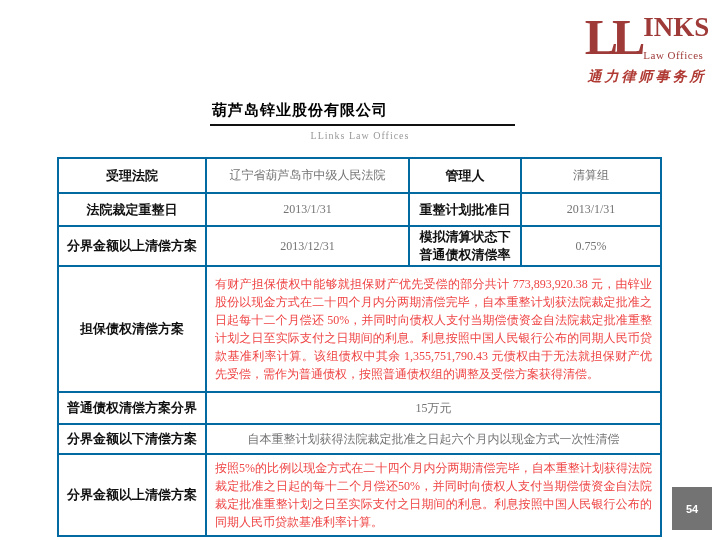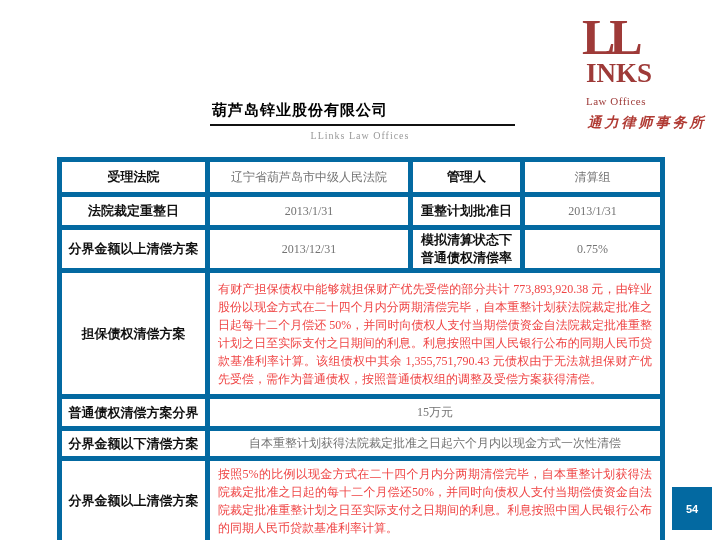--- a/index.html
+++ b/index.html
@@ -2,40 +2,40 @@
 <html><head>
 <meta charset="utf-8">
 <style>
   html,body{margin:0;padding:0;}
   body{
     width:720px;height:540px;position:relative;background:#ffffff;overflow:hidden;
     font-family:"Liberation Serif","DejaVu Serif",serif;color:#1d1d1d;
   }
   
   .logo{position:absolute;top:14px;right:8px;width:130px;text-align:center;color:#9e3a38;}
-  .logo-main{display:flex;justify-content:center;align-items:flex-start;line-height:1;flex-direction:column;}
+  .logo-main{display:flex;justify-content:center;align-items:flex-start;line-height:1;}
   .logo-ll{font-size:50px;font-weight:bold;letter-spacing:-6px;line-height:0.92;}
   .logo-right{display:flex;flex-direction:column;align-items:flex-start;margin-left:4px;}
   .logo-inks{font-size:27px;font-weight:bold;letter-spacing:0px;text-align:center;}
   .logo-law{font-size:11px;margin-top:9px;letter-spacing:0.5px;}
   .logo-cn{margin-top:7px;font-size:14px;font-weight:bold;letter-spacing:3px;color:#b03a33;font-style:italic;}
   
   .title-wrap{position:absolute;top:101px;left:0;width:600px;text-align:center;}
   .doc-title{font-size:15px;font-weight:bold;letter-spacing:1px;color:#000;}
   .title-rule{position:absolute;top:124px;left:210px;width:305px;height:0;border-top:2px solid #111;}
   .subtitle{position:absolute;top:130px;left:0;width:720px;text-align:center;font-size:10px;color:#999;letter-spacing:1px;}
   
   table.doc{position:absolute;top:157px;left:57px;width:603px;border-collapse:collapse;table-layout:fixed;}
-  table.doc td{border:5px solid #0369a1;vertical-align:middle;overflow:hidden;}
+  table.doc td{border:2px solid #0369a1;vertical-align:middle;overflow:hidden;}
   td.lbl{font-weight:bold;text-align:center;font-size:13px;color:#111;}
   td.val{text-align:center;font-size:12px;color:#737373;}
   td.para{text-align:justify;font-size:12px;line-height:18px;padding:4px 8px;color:#ef4444;}
   .pre{white-space:pre-line;}
   
-  .page-box{position:absolute;left:672px;top:487px;width:40px;height:43px;background:#0369a1;
+  .page-box{position:absolute;left:672px;top:487px;width:40px;height:43px;background:#737373;
     color:#fff;display:flex;align-items:center;justify-content:center;
     font-family:"Liberation Sans","DejaVu Sans",sans-serif;font-size:11px;font-weight:bold;}
 </style>
 </head>
 <body>
 
 <div class="logo">
   <div class="logo-main">
     <span class="logo-ll">LL</span>
     <span class="logo-right">

